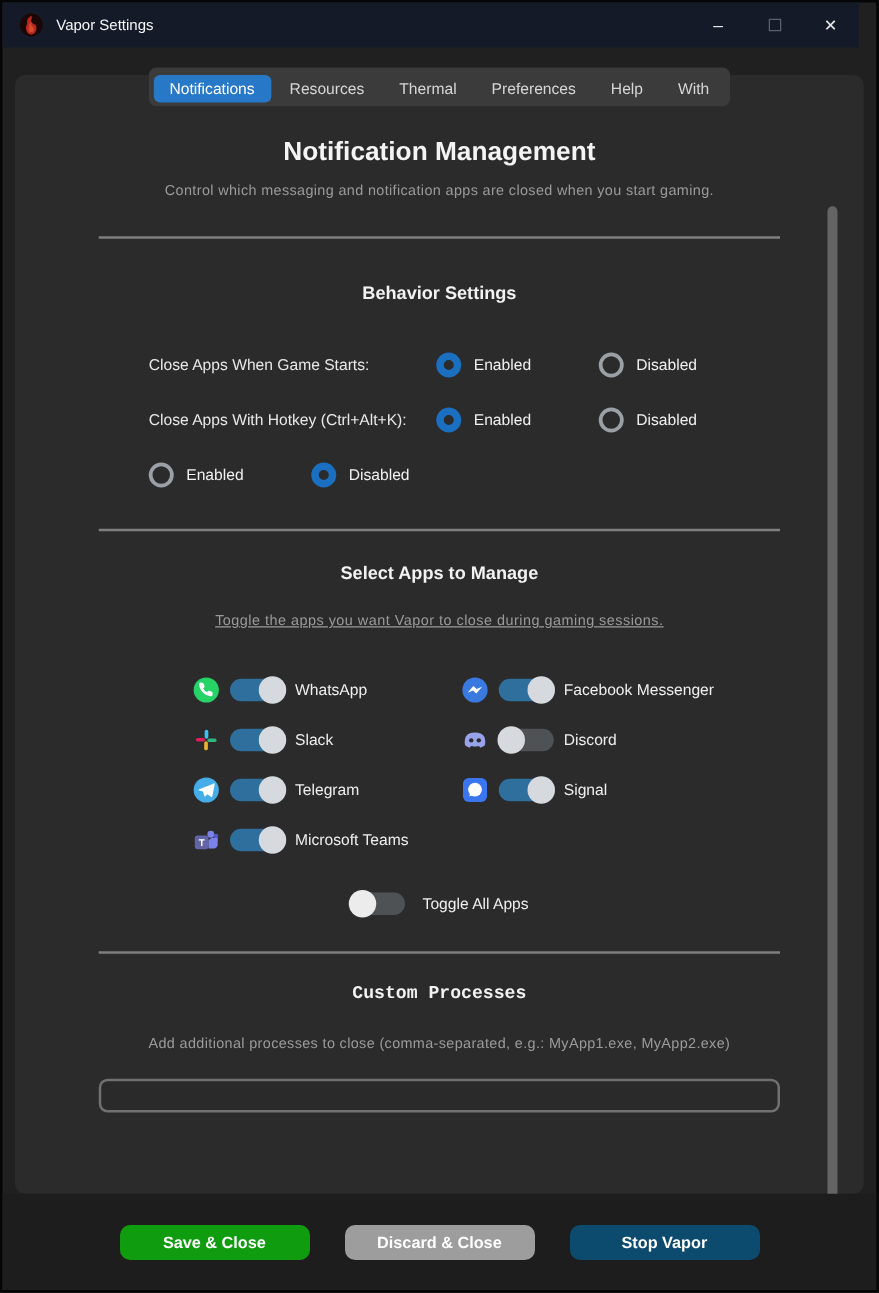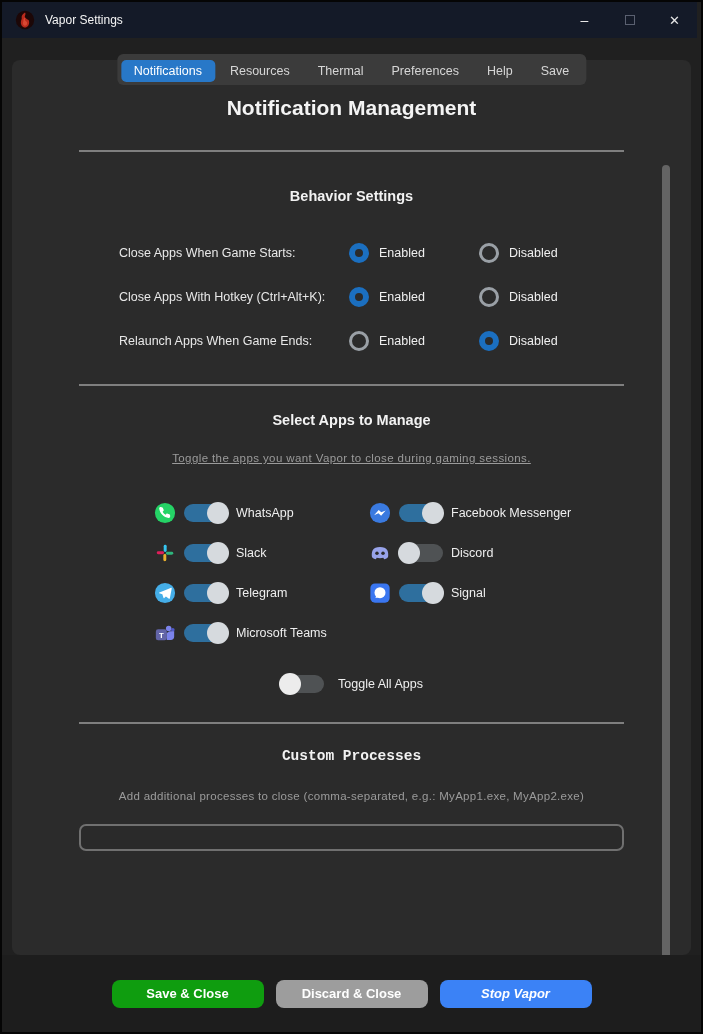--- a/index.html
+++ b/index.html
@@ -9,21 +9,21 @@
     background:#000;
     color:#e8e8e8;
     overflow:hidden;
   }
   .window {
     position:relative; width:703px; height:1034px;
     background:#202020; border:2px solid #050505;
   }
   
   .titlebar {
-    position:absolute; left:0; top:0; right:4px; height:36px;
+    position:absolute; left:0; top:0; right:14px; height:36px;
     background:#141a28; display:flex; align-items:center;
   }
   .app-icon { width:20px; height:20px; margin-left:13px; flex:0 0 auto; }
   .title-text { margin-left:10px; font-size:12px; color:#f5f5f5; }
   .win-controls { position:absolute; right:0; top:0; height:36px; display:flex; }
   .win-btn {
     width:45px; height:36px; display:flex; align-items:center; justify-content:center;
     color:#e8e8e8; font-size:13px; cursor:default;
   }
   .win-btn .max-box { width:10px; height:10px; border:1px solid #5a6070; }
@@ -38,21 +38,21 @@
     padding:4px 13px; font-size:12.5px; color:#d6d6d6; border-radius:5px;
     white-space:nowrap; cursor:default;
   }
   .tab.active { background:#2878c8; color:#fff; }
   
   .panel {
     position:absolute; left:10px; right:10px; top:58px; height:895px;
     background:#2b2b2b; border-radius:8px;
   }
   .content { width:545px; margin:0 auto; }
-  .page-title { margin-top:36px; text-align:center; font-size:21px; font-weight:bold; color:#f4f4f4; }
+  .page-title { margin-top:50px; text-align:center; font-size:21px; font-weight:bold; color:#f4f4f4; }
   .page-sub { margin-top:13px; text-align:center; font-size:11.5px; color:#9b9b9b; letter-spacing:.3px; }
   .divider { height:2px; background:#7f7f7f; border:none; }
   .div1 { margin-top:30px; }
   .section-title { text-align:center; font-size:14.5px; font-weight:bold; color:#f2f2f2; }
   .behavior-title { margin-top:36px; }
   .behavior-rows { margin-top:34px; }
   .b-row { display:flex; align-items:center; height:30px; margin-bottom:14px; padding-left:40px; }
   .b-label { width:230px; font-size:12.5px; color:#e8e8e8; }
   .radio-group { width:130px; display:flex; align-items:center; gap:10px; }
   .radio { width:20px; height:20px; border-radius:50%; flex:0 0 auto; }
@@ -90,31 +90,31 @@
     font-family:"Liberation Sans", sans-serif;
   }
   
   .scroll-thumb {
     position:absolute; right:21px; top:105px; width:8px; height:825px;
     background:#646464; border-radius:4px;
   }
   
   .footer {
     position:absolute; left:0; right:0; bottom:0; top:953px;
-    display:flex; align-items:center; justify-content:center; gap:12px;
+    display:flex; align-items:center; justify-content:center; gap:28px;
     background:#1d1d1d;
   }
   .btn {
     width:152px; height:28px; border:none; border-radius:8px;
     font-family:"Liberation Sans", sans-serif;
     font-size:13px; font-weight:bold; color:#fff; cursor:pointer;
   }
   .btn.save    { background:#0f9d0f; }
   .btn.discard { background:#9d9d9d; }
-  .btn.stop    { background:#3b82f6;font-style:italic; }
+  .btn.stop    { background:#0c4a6e; }
 </style>
 </head>
 <body>
 
 <div class="window">
 
   <div class="titlebar">
     <svg class="app-icon" viewBox="0 0 24 24">
       <circle cx="12" cy="12" r="11" fill="#1c0707"></circle>
       <path d="M12 3c2 3-2 4 1 7 2 2 4 1 4 5 0 3-2 6-5 6s-5-3-5-6c0-3 1.5-3.5 1-6-.4-2 1-4 4-6z" fill="#b92a1c"></path>
@@ -133,27 +133,28 @@
         </div>
     </div>
   </div>
 
   <div class="tabbar">
     <div class="tab active">Notifications</div>
     <div class="tab">Resources</div>
     <div class="tab">Thermal</div>
     <div class="tab">Preferences</div>
     <div class="tab">Help</div>
-    <div class="tab">Save</div>
+    <div class="tab">With</div>
   </div>
 
   <div class="panel">
     <div class="content">
 
       <div class="page-title">Notification Management</div>
+      <div class="page-sub">Control which messaging and notification apps are closed when you start gaming.</div>
 
       <hr class="divider div1">
 
       <div class="section-title behavior-title">Behavior Settings</div>
 
       <div class="behavior-rows">
         <div class="b-row">
           <div class="b-label">Close Apps When Game Starts:</div>
           <div class="radio-group">
             <span class="radio sel"></span>
@@ -171,21 +172,20 @@
             <span class="radio sel"></span>
             <span class="radio-label">Enabled</span>
           </div>
           <div class="radio-group">
             <span class="radio unsel"></span>
             <span class="radio-label">Disabled</span>
           </div>
         </div>
 
         <div class="b-row">
-          <div class="b-label">Relaunch Apps When Game Ends:</div>
           <div class="radio-group">
             <span class="radio unsel"></span>
             <span class="radio-label">Enabled</span>
           </div>
           <div class="radio-group">
             <span class="radio sel"></span>
             <span class="radio-label">Disabled</span>
           </div>
         </div>
       </div>

